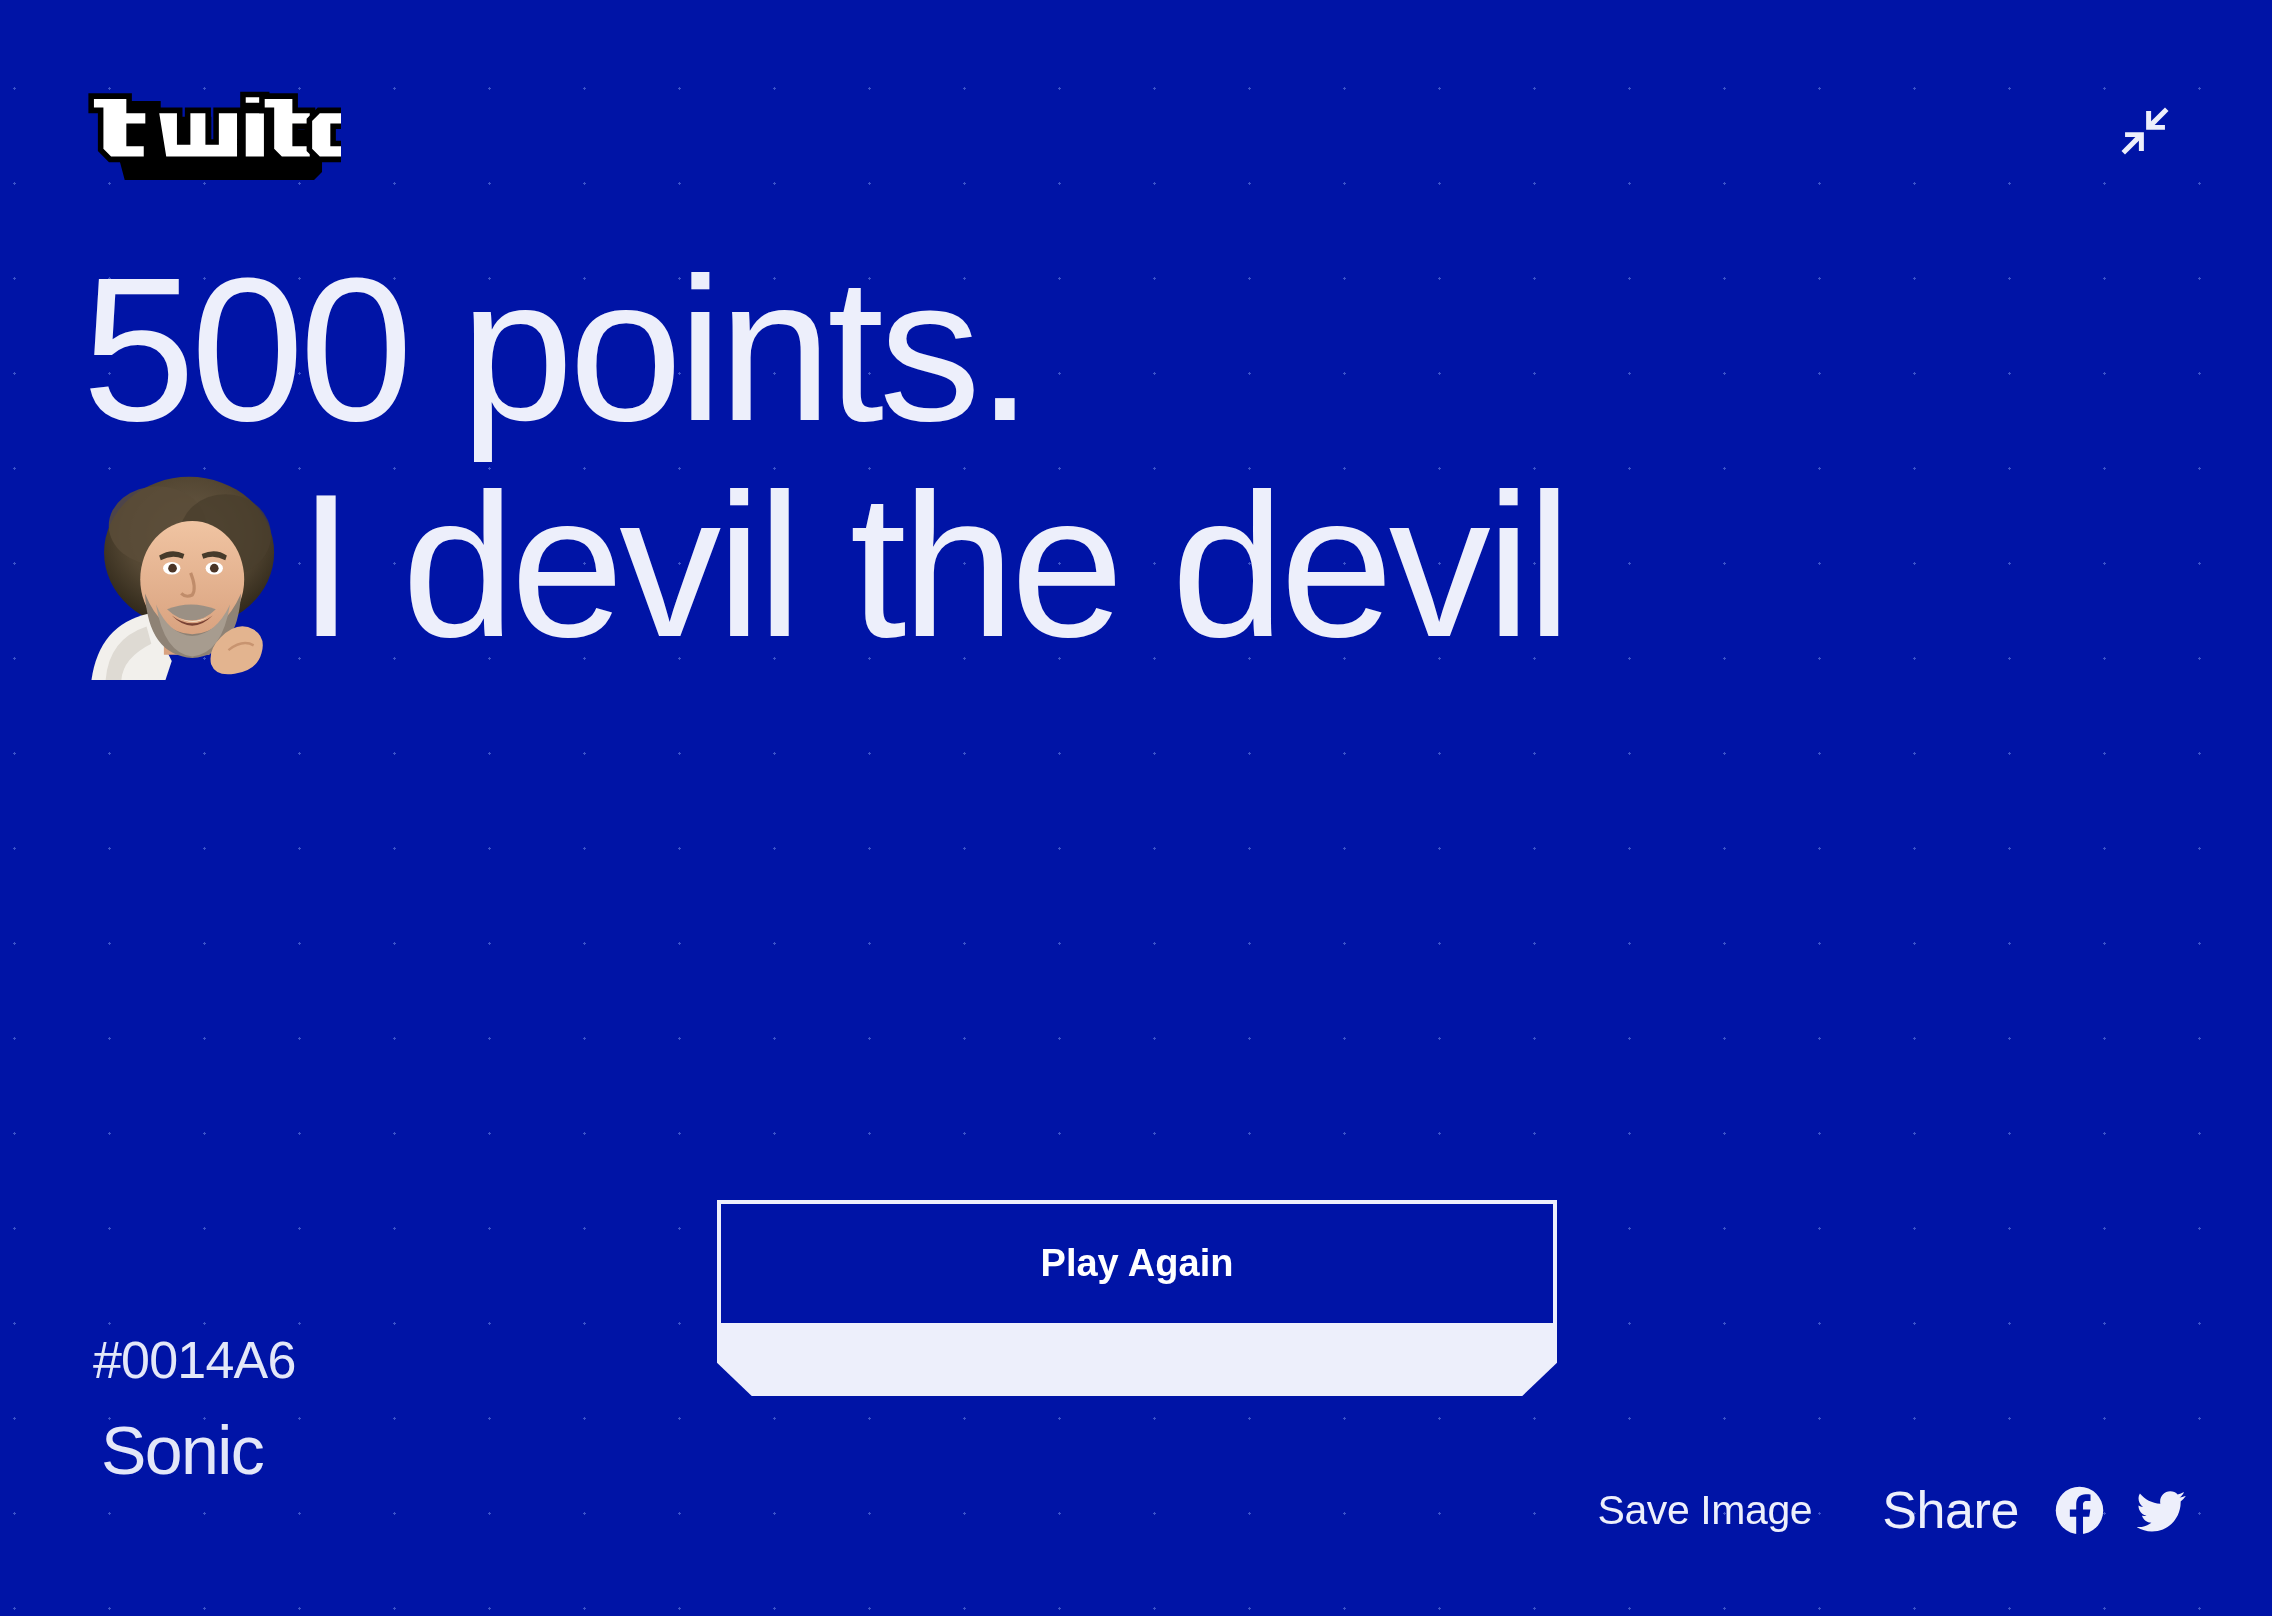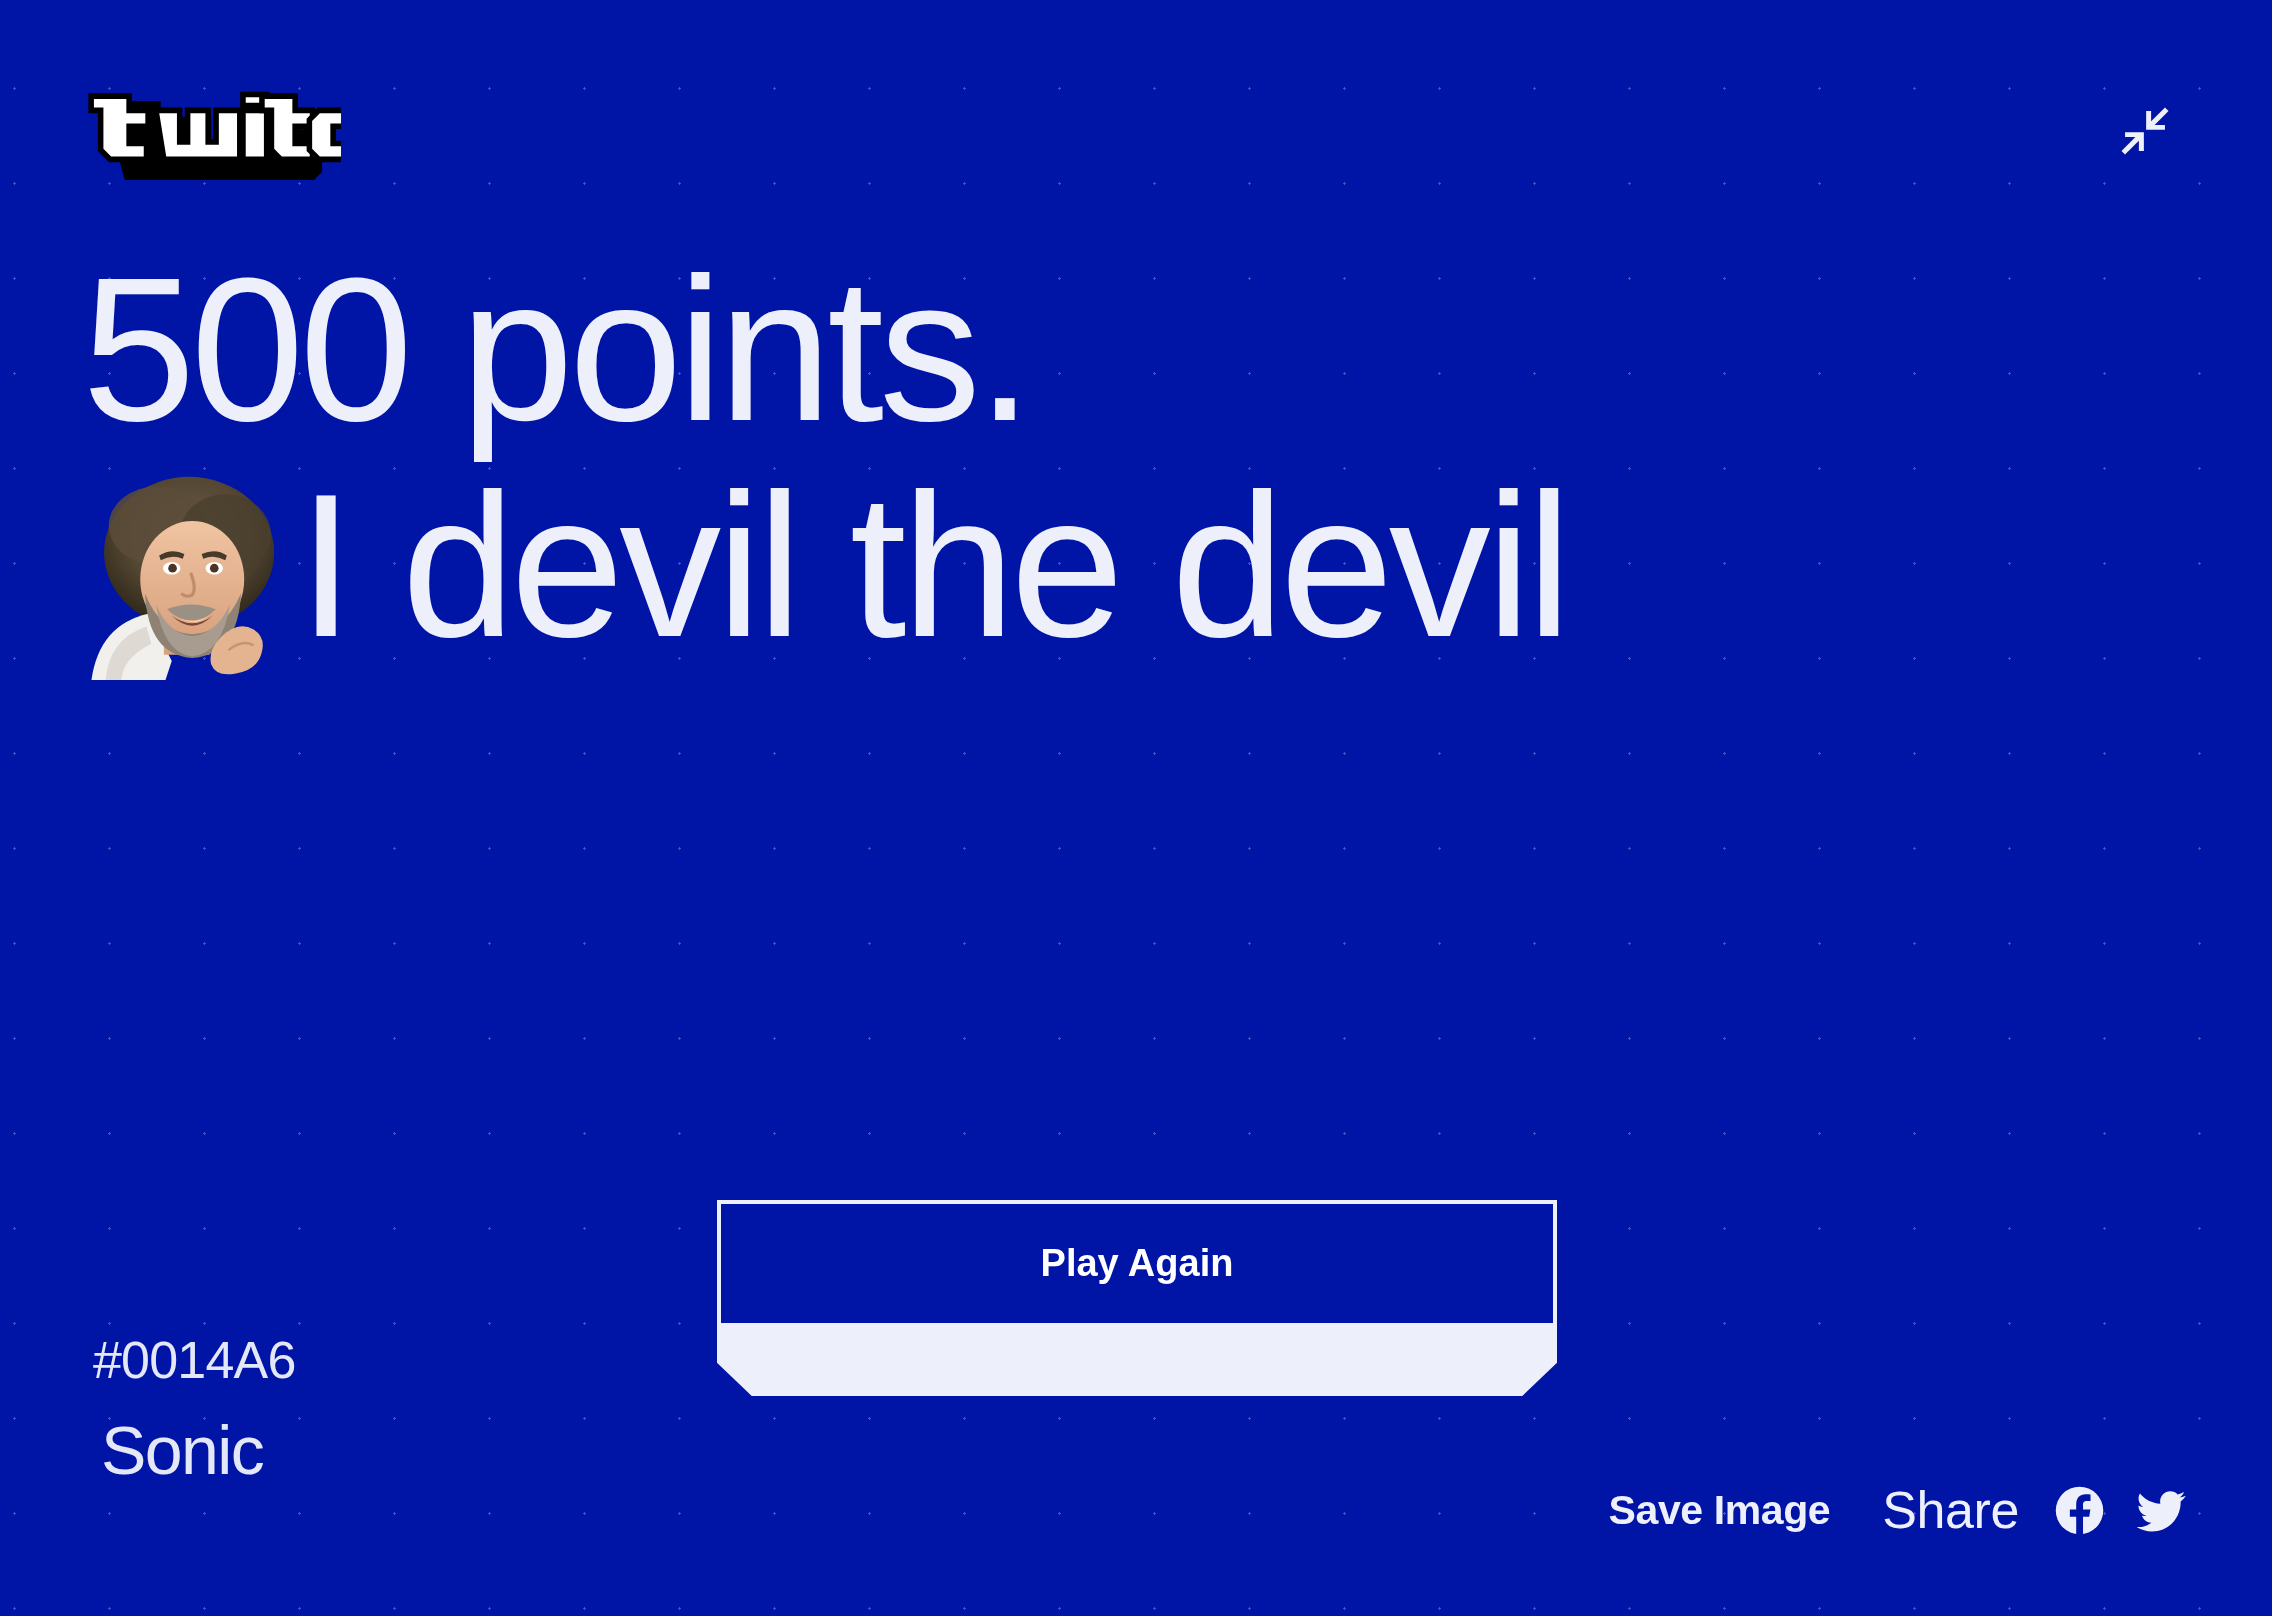--- a/index.html
+++ b/index.html
@@ -140,24 +140,24 @@
     position: absolute;
     right: 87px;
     top: 1480px;
     display: flex;
     align-items: center;
     gap: 0px;
     color: #EDEFFB;
   }
   #save-image-btn {
     font-size: 41px;
-    font-weight: 700;
+    font-weight: 400;
     letter-spacing: -0.4px;
     cursor: pointer;
-    margin-right: 52px;
+    margin-right: 70px;
   }
   #share-label {
     font-size: 52px;
     font-weight: 400;
     letter-spacing: -0.4px;
     margin-right: 36px;
   }
   .social {
     width: 49px;
     height: 49px;

